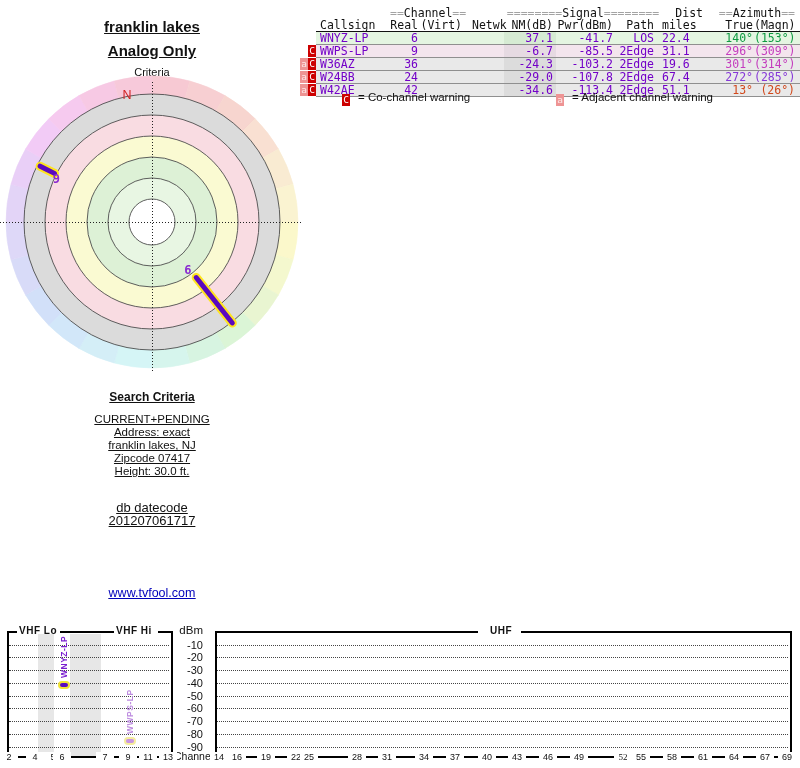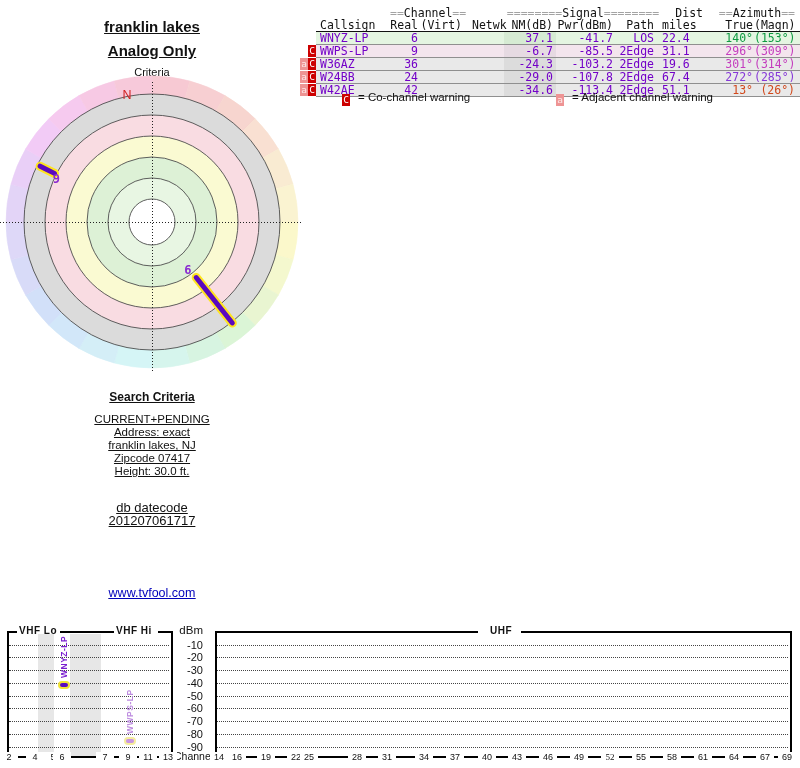--- a/index.html
+++ b/index.html
@@ -289,21 +289,21 @@
     <div class="ctick" style="left:287px;">22</div>
     <div class="ctick" style="left:300px;">25</div>
     <div class="ctick" style="left:348px;">28</div>
     <div class="ctick" style="left:378px;">31</div>
     <div class="ctick" style="left:415px;">34</div>
     <div class="ctick" style="left:446px;">37</div>
     <div class="ctick" style="left:478px;">40</div>
     <div class="ctick" style="left:508px;">43</div>
     <div class="ctick" style="left:539px;">46</div>
     <div class="ctick" style="left:570px;">49</div>
-    <div class="ctick" style="left:601px;font-family:Liberation Serif, serif;">52</div>
+    <div class="ctick" style="left:614px;font-family:Liberation Serif, serif;">52</div>
     <div class="ctick" style="left:632px;">55</div>
     <div class="ctick" style="left:663px;">58</div>
     <div class="ctick" style="left:694px;">61</div>
     <div class="ctick" style="left:725px;">64</div>
     <div class="ctick" style="left:756px;">67</div>
     <div class="ctick" style="left:778px;">69</div>
     <div class="capsule" style="left:58px;top:680.9175px;background:#5a0abf;border:2px solid #f2e437;"></div>
     <div class="vlabel" style="left:59px;top:677.9175px;color:#7a1fd0;">WNYZ-LP</div>
     <div class="capsule" style="left:124px;top:736.7625px;background:#c795e2;border:2px solid #f5ec9e;"></div>
     <div class="vlabel" style="left:125px;top:733.7625px;color:#bd8ce0;">WWPS-LP</div>

